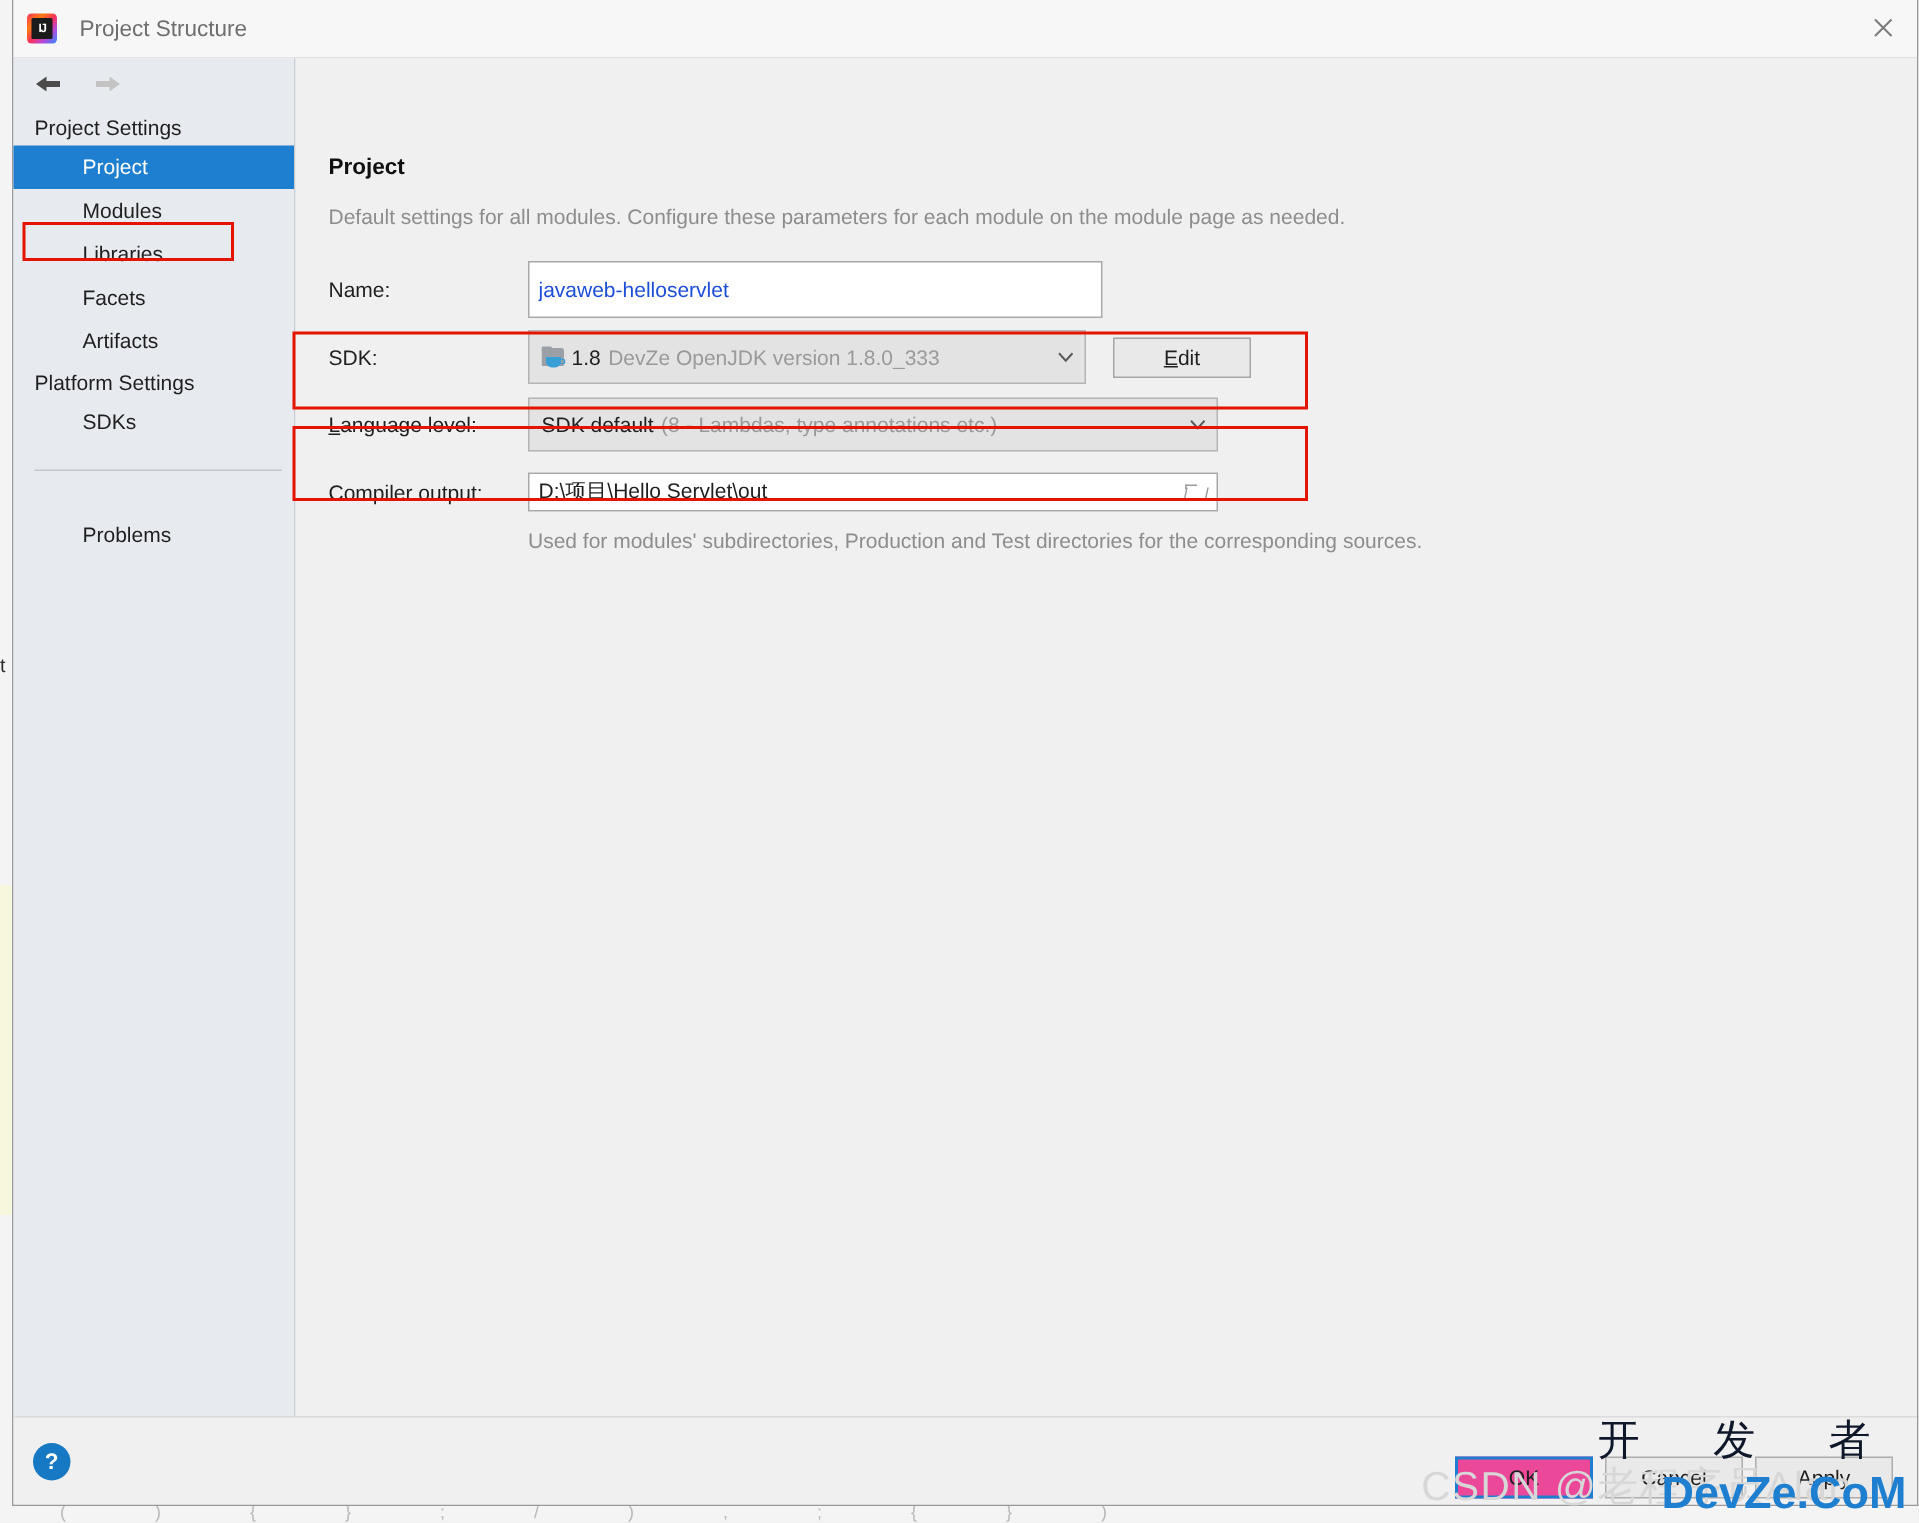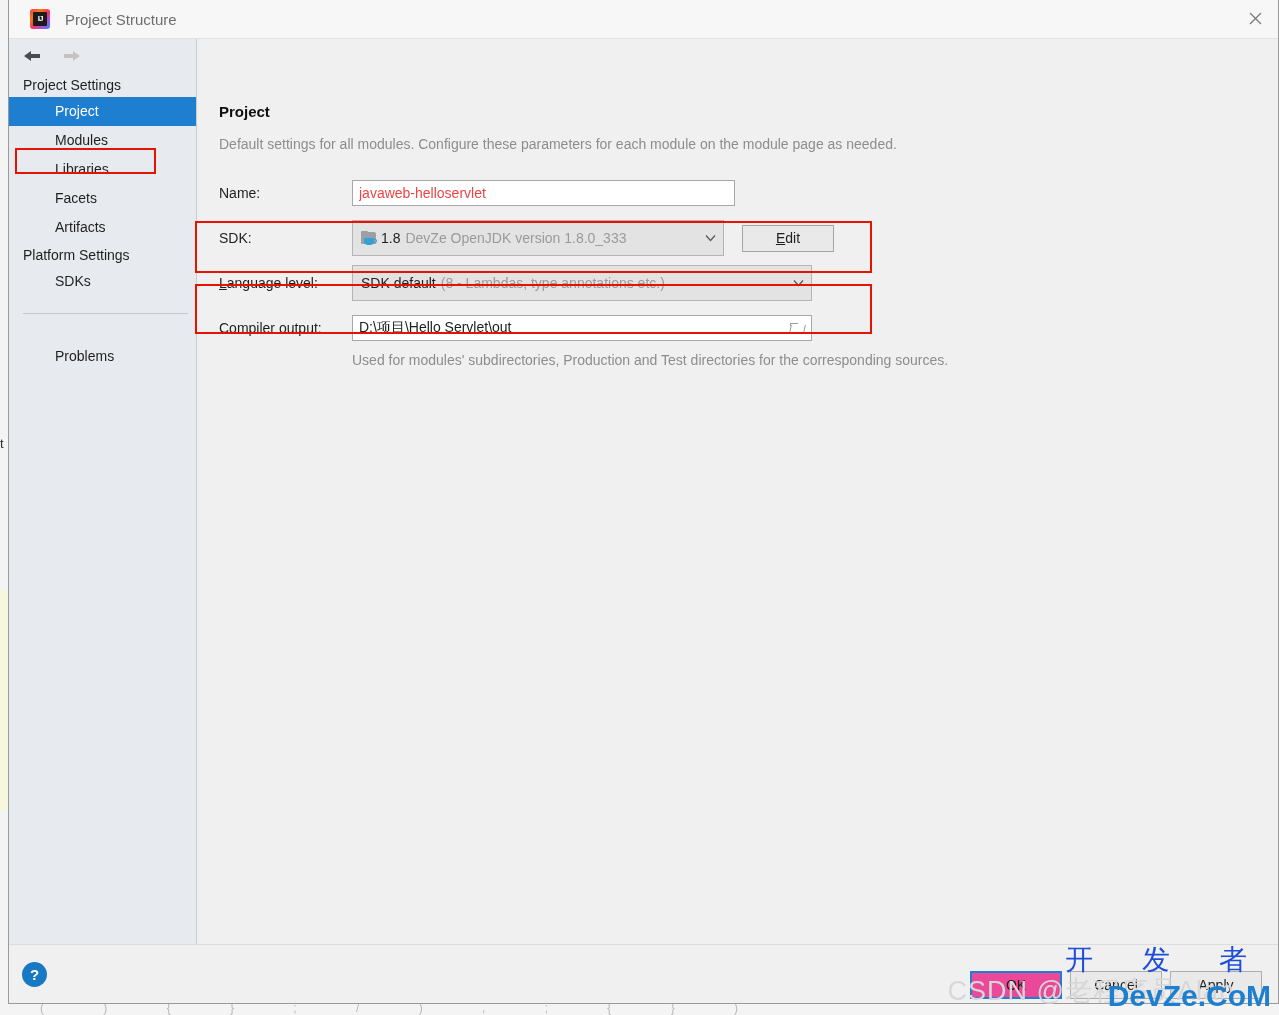--- a/index.html
+++ b/index.html
@@ -79,21 +79,21 @@
     min-height: 38px;
     background: #f7f7f7;
     border-bottom: 1px solid #e2e2e2;
     display: flex;
     align-items: center;
     position: relative;
   }
   #app-icon {
     width: 20px;
     height: 20px;
-    margin-left: 21px;
+    margin-left: 9px;
     position: relative;
     flex: none;
   }
   #app-icon .ij-frame {
     position: absolute;
     inset: 0;
     border-radius: 3px;
     background:
       linear-gradient(135deg, #fe315d 0%, #f97a12 28%, #fe315d 52%, #b24bdd 74%, #2d8cff 100%);
   }
@@ -239,27 +239,27 @@
     font-size: 14px;
     color: #1f1f1f;
     width: 133px;
     flex: none;
   }
   .form-label u { text-decoration: underline; }
 
   
   #name-input {
     width: 383px;
-    height: 26px;
+    height: 38px;
     box-sizing: border-box;
     background: #ffffff;
     border: 1px solid #a8a8a8;
     font-family: "Liberation Sans", sans-serif;
     font-size: 14px;
-    color: #ef4444;
+    color: #1d4ed8;
     padding: 0 6px;
     outline: none;
   }
 
   
   .combo {
     height: 36px;
     box-sizing: border-box;
     background: #e3e3e3;
     border: 1px solid #b4b4b4;
@@ -470,21 +470,21 @@
     letter-spacing: 1px;
     z-index: 20;
     pointer-events: none;
     white-space: nowrap;
   }
   #watermark-cn {
     position: absolute;
     right: 12px;
     bottom: 36px;
     font-size: 28px;
-    color: #1d4ed8;
+    color: #0f172a;
     letter-spacing: 20px;
     font-family: "DejaVu Sans", sans-serif;
     z-index: 21;
     pointer-events: none;
     white-space: nowrap;
   }
   #watermark-en {
     position: absolute;
     right: 8px;
     bottom: 2px;

